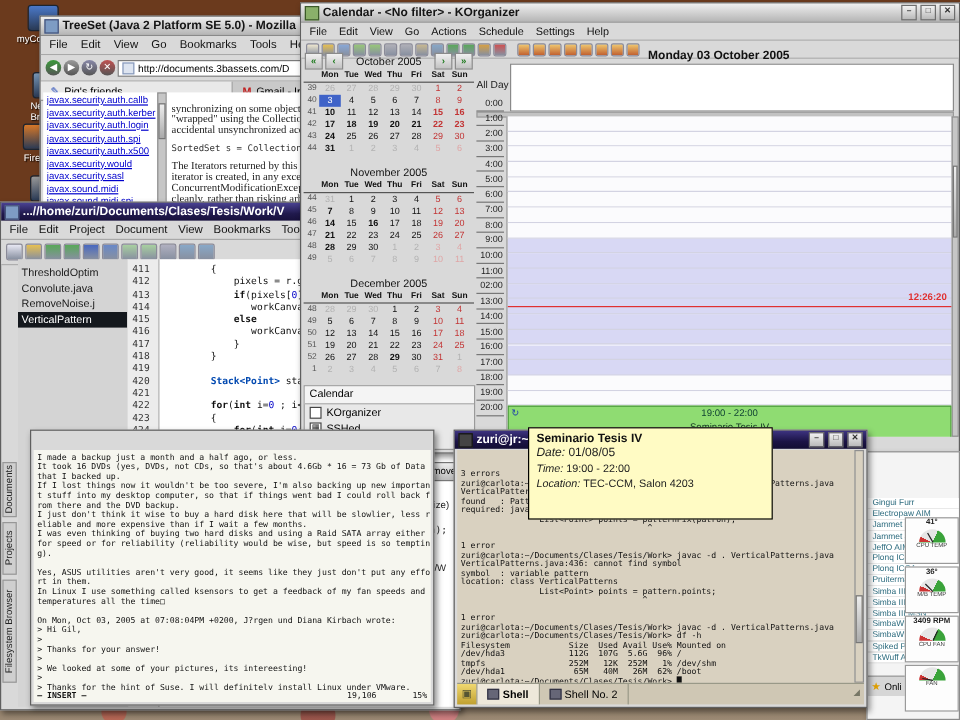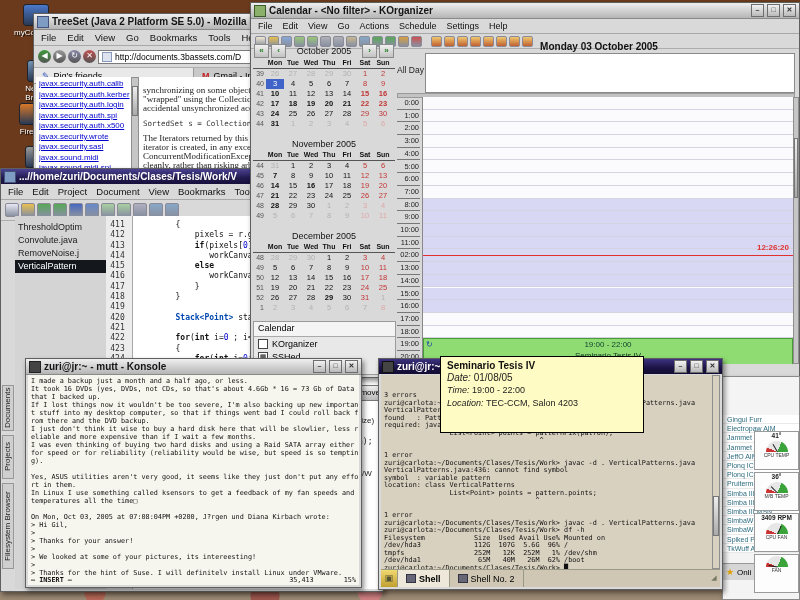--- a/index.html
+++ b/index.html
@@ -129,21 +129,21 @@
         <div style="overflow: hidden;">Gmail - Inbox</div>
       </div>
     </div>
   <div class="abs" id="ffside" style="left:2px;top:63px;width:95px;bottom:2px;background:#fff;overflow:hidden">
       <div style="padding: 2px 0px 0px 3px;">
         <div class="fflink">javax.security.auth.callb</div>
         <div class="fflink">javax.security.auth.kerber</div>
         <div class="fflink">javax.security.auth.login</div>
         <div class="fflink">javax.security.auth.spi</div>
         <div class="fflink">javax.security.auth.x500</div>
-        <div class="fflink">javax.security.wrote</div>
+        <div class="fflink">javax.security.would</div>
         <div class="fflink">javax.security.sasl</div>
         <div class="fflink">javax.sound.midi</div>
         <div class="fflink">javax.sound.midi.spi</div>
       </div>
       <div class="scroll" style="height: 7px; margin-top: 2px;"></div>
       <div class="fflink" style="margin: 3px 0px 0px 3px; font-weight: bold;">SocketException</div>
     </div>
   <div class="abs scroll" style="left:97px;top:63px;width:8px;bottom:2px">
       <div class="thumb" style="width:6px;height:30px;margin:8px 0 0 0"></div>
     </div>
@@ -522,21 +522,21 @@
       <div style="display: flex; align-items: center; font-size: 9px; padding: 1px 4px; height: 11px;">
         <div class="chk">▦</div>
         <div>SSHed</div>
       </div>
     </div>
 
   <div class="abs" style="left:150px;top:38px;width:396px;height:12px;text-align:center;font-size:10px;font-weight:bold;color:#111">Monday 03 October 2005</div>
   <div class="abs" style="left:146px;top:62px;width:27px;font-size:8.5px;color:#222">All Day</div>
   <div class="abs" style="left:174px;top:50px;width:368px;height:38px;background:#fff;border:1px solid #8a8a8a"></div>
   <div class="abs" style="left:146px;top:90px;width:396px;height:3px;background:#c2c2c2;border:1px solid #9a9a9a"></div>
-  <div class="abs" id="kogutter" style="left:146px;top:94px;width:24px;height:267px">
+  <div class="abs" id="kogutter" style="left:146px;top:77px;width:24px;height:267px">
       <div class="hlabel" style="top: 0px; height: 12.7px; line-height: 12.7px;">0:00</div>
       <div class="hlabel" style="top: 12.7px; height: 12.7px; line-height: 12.7px;">1:00</div>
       <div class="hlabel" style="top: 25.4px; height: 12.7px; line-height: 12.7px;">2:00</div>
       <div class="hlabel" style="top: 38.1px; height: 12.7px; line-height: 12.7px;">3:00</div>
       <div class="hlabel" style="top: 50.8px; height: 12.7px; line-height: 12.7px;">4:00</div>
       <div class="hlabel" style="top: 63.5px; height: 12.7px; line-height: 12.7px;">5:00</div>
       <div class="hlabel" style="top: 76.2px; height: 12.7px; line-height: 12.7px;">6:00</div>
       <div class="hlabel" style="top: 88.9px; height: 12.7px; line-height: 12.7px;">7:00</div>
       <div class="hlabel" style="top: 101.6px; height: 12.7px; line-height: 12.7px;">8:00</div>
       <div class="hlabel" style="top: 114.3px; height: 12.7px; line-height: 12.7px;">9:00</div>
@@ -608,33 +608,25 @@
   <div class="abs" style="left:0;right:0;top:186px;height:16px;background:#d6d6d6;border-top:1px solid #999;display:flex;align-items:center;gap:3px;padding:0 3px;font-size:8px">
     <span style="color:#e0a000;font-size:9px">★</span>
     <span>Onli</span>
     <span class="spring" style="flex:1"></span>
     <span style="font-size:8px;color:#555">✳</span>
     <span style="font-size:8px;color:#555">◉</span>
   </div>
 </div>
 
 <div class="win" id="mutt" style="left:25px;top:358px;width:337px;height:230px;z-index:6">
-  <div class="tb light">
-    <span class="wicon" style="background:#444;border-color:#222"></span>
-    <span>zuri@jr:~ - mutt - Konsole</span>
-    <span class="spring"></span>
-    <span class="tbtn">–</span>
-    <span class="tbtn">□</span>
-    <span class="tbtn">✕</span>
-  </div>
   <div class="abs term" id="muttbody" style="left:2px;top:16px;right:2px;bottom:12px;background:#f6f6ef;padding:2px 3px;font-size:6.8px;line-height:8px;overflow:hidden"><div>I made a backup just a month and a half ago, or less.</div><div>It took 16 DVDs (yes, DVDs, not CDs, so that's about 4.6Gb * 16 = 73 Gb of Data</div><div>that I backed up.</div><div>If I lost things now it wouldn't be too severe, I'm also backing up new importan</div><div>t stuff into my desktop computer, so that if things went bad I could roll back f</div><div>rom there and the DVD backup.</div><div>I just don't think it wise to buy a hard disk here that will be slowlier, less r</div><div>eliable and more expensive than if I wait a few months.</div><div>I was even thinking of buying two hard disks and using a Raid SATA array either</div><div>for speed or for reliability (reliability would be wise, but speed is so temptin</div><div>g).</div><div>&nbsp;</div><div>Yes, ASUS utilities aren't very good, it seems like they just don't put any effo</div><div>rt in them.</div><div>In Linux I use something called ksensors to get a feedback of my fan speeds and</div><div>temperatures all the time□</div><div>&nbsp;</div><div>On Mon, Oct 03, 2005 at 07:08:04PM +0200, J?rgen und Diana Kirbach wrote:</div><div>&gt; Hi Gil,</div><div>&gt;</div><div>&gt; Thanks for your answer!</div><div>&gt;</div><div>&gt; We looked at some of your pictures, its intereesting!</div><div>&gt;</div><div>&gt; Thanks for the hint of Suse. I will definitely install Linux under VMware,</div></div>
   <div class="abs term" style="left:2px;right:2px;bottom:2px;height:10px;background:#f6f6ef;font-size:6.8px;line-height:10px;display:flex;padding:0 3px">
     <span style="font-weight:bold">— INSERT —</span>
     <span style="flex:1"></span>
-    <span>35,413</span>
+    <span>19,106</span>
     <span style="width:30px"></span>
     <span>15%</span>
   </div>
 </div>
 
 <div class="win" id="shell" style="left:378px;top:358px;width:345px;height:232px;z-index:7">
   <div class="tb dark" style="background:linear-gradient(#3d3380,#1b1345 60%,#120d33)">
     <span class="wicon" style="background:#444;border-color:#111"></span>
     <span>zuri@jr:~ - Shell</span>
     <span class="spring"></span>

